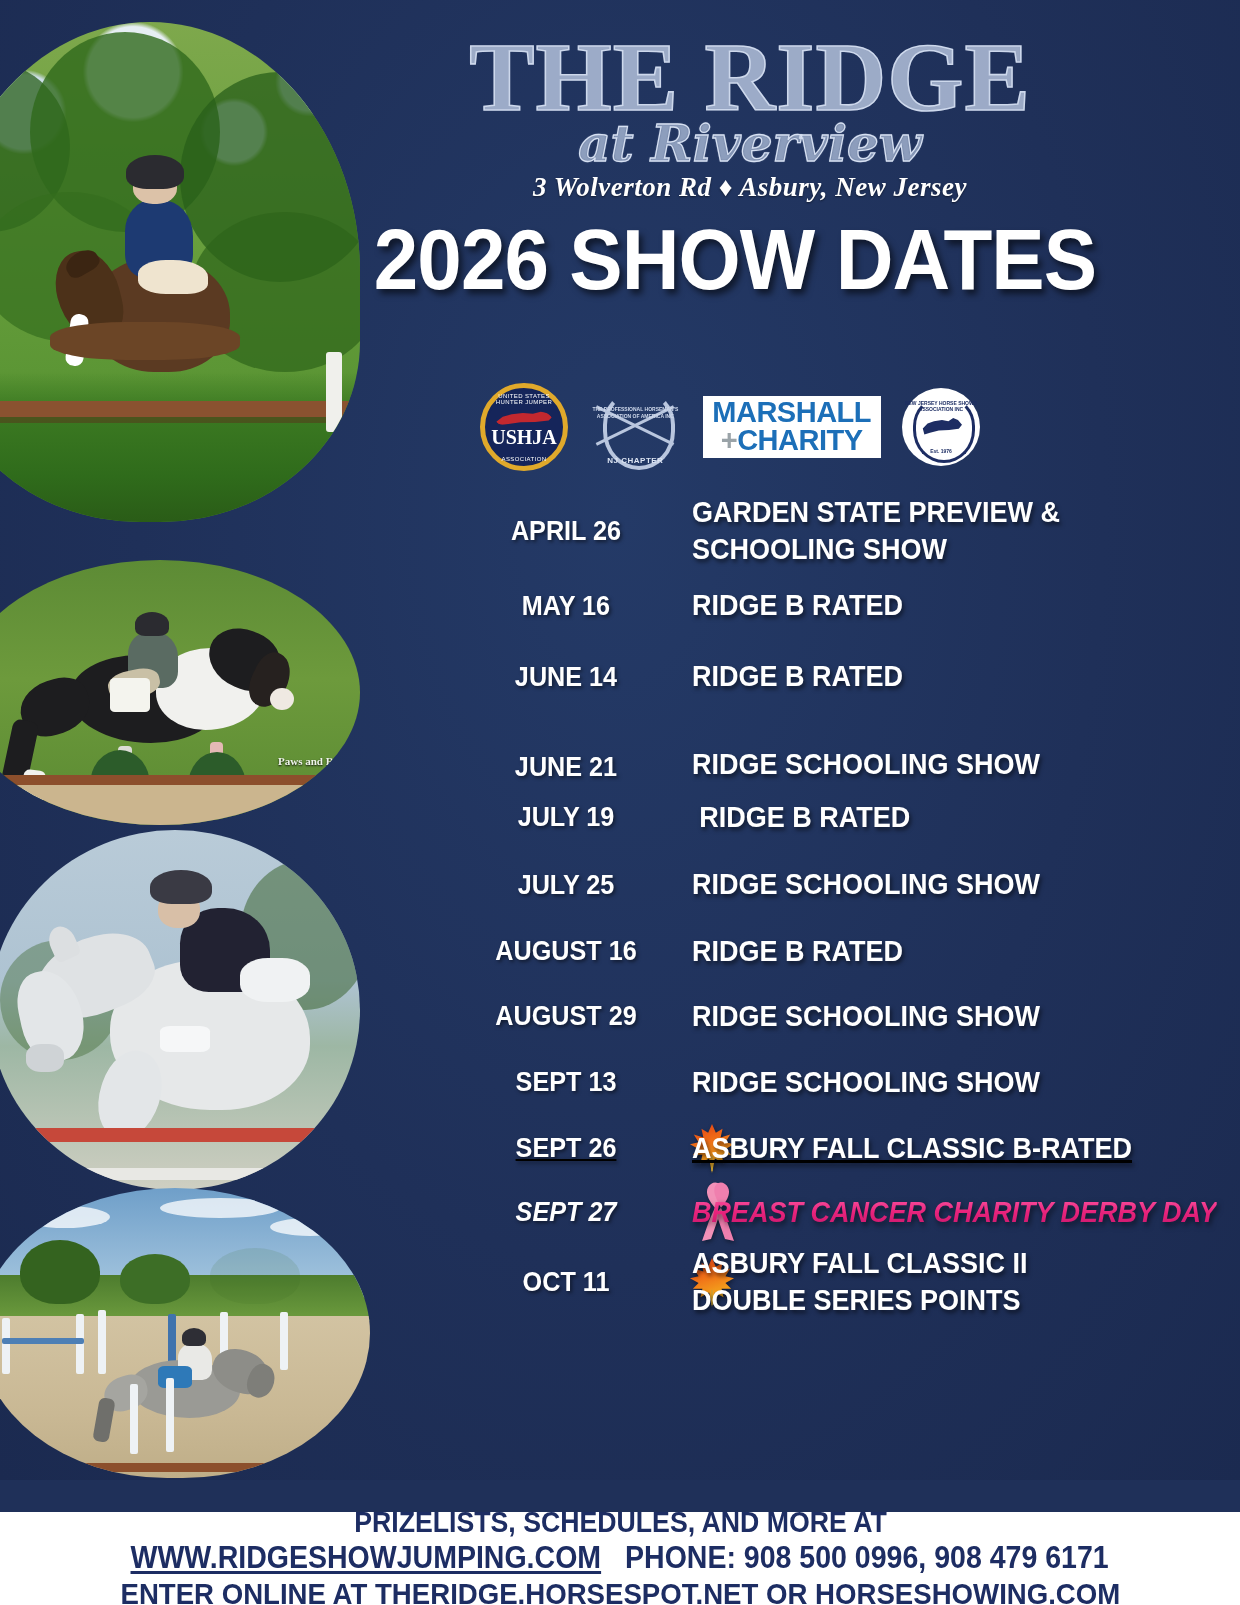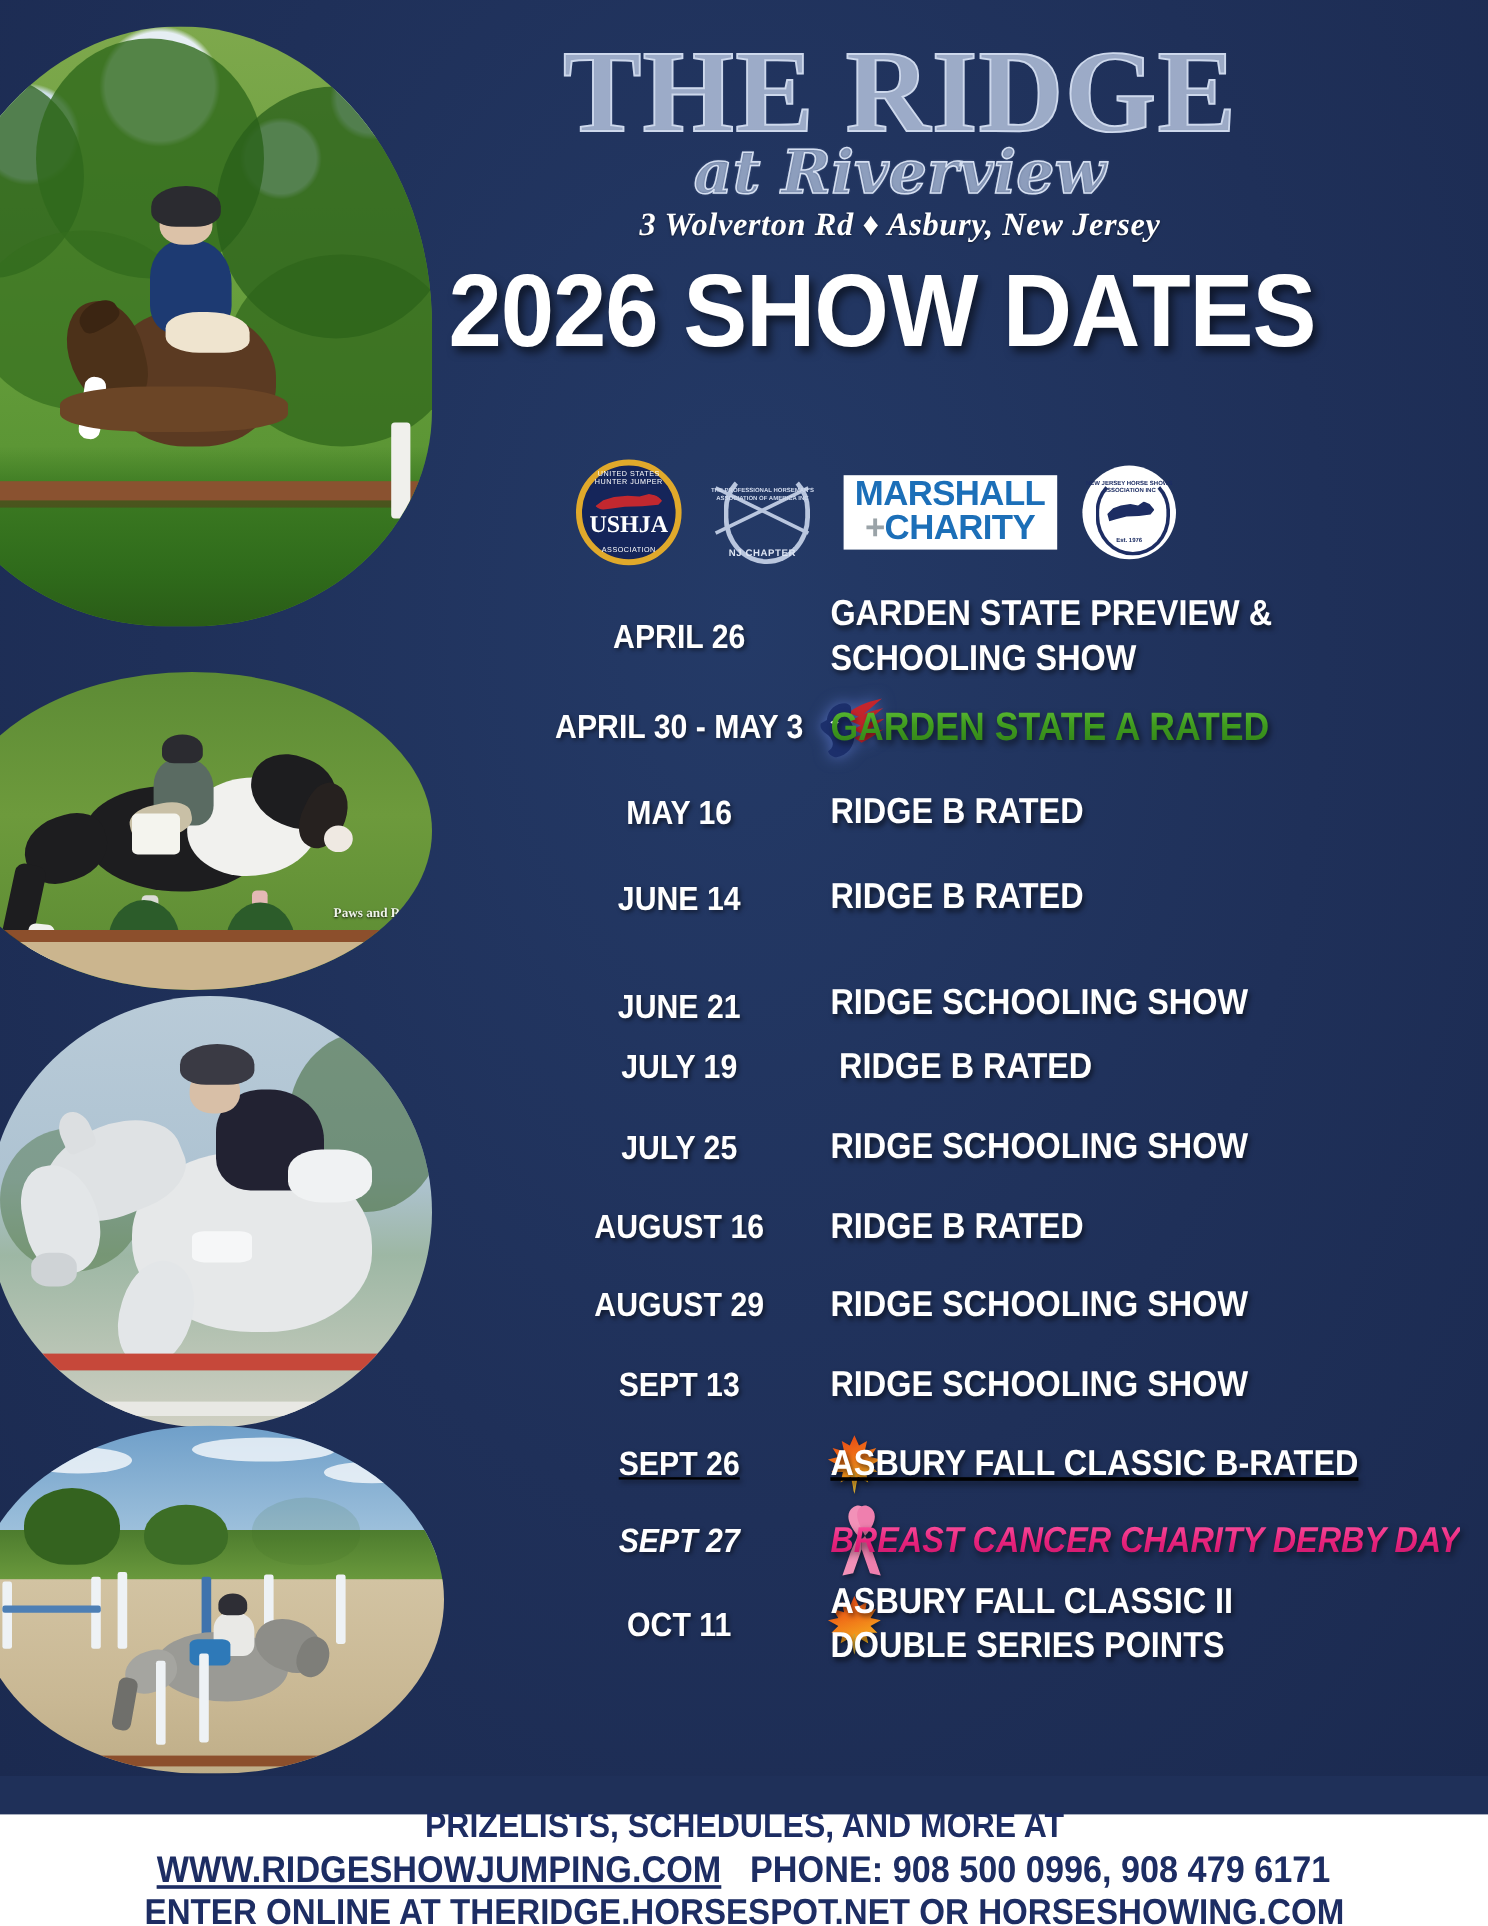--- a/index.html
+++ b/index.html
@@ -344,38 +344,20 @@
   <div class="schedule">
 
     <div class="row" style="height:78px;">
       <div class="date">APRIL 26</div>
       <div class="evt">
           <span class="sub">GARDEN STATE PREVIEW &amp;</span>
           <span class="sub">SCHOOLING SHOW</span>
         </div>
     </div>
 
-    <div class="row" style="height:72px;">
-      <div class="date">APRIL 30 - MAY 3</div>
-      <div class="icon-slot">
-        <svg class="njicon" viewBox="0 0 58 52">
-          <g fill="#c4252c">
-            <path d="M28 14 C38 6, 48 4, 56 2 C50 7, 44 12, 38 18 Z"></path>
-            <path d="M30 21 C40 14, 50 12, 57 10 C51 15, 45 20, 39 25 Z"></path>
-            <path d="M32 28 C42 22, 51 20, 58 19 C52 23, 46 28, 40 32 Z"></path>
-            <path d="M33 35 C43 30, 51 29, 57 28 C51 32, 45 36, 39 39 Z"></path>
-          </g>
-          <path d="M10 20 C11 11, 18 6, 25 6 C27 6, 29 7, 30 9 C31 12, 30 16, 28 19
-                   C31 22, 33 27, 33 33 C33 42, 27 50, 18 51 C15 51, 12 49, 11 46
-                   C13 45, 15 43, 15 40 C15 36, 12 33, 9 31 C6 29, 4 26, 5 23 Z" fill="#1c2f6b"></path>
-          <path d="M13 22 C15 20, 18 20, 20 22 C18 24, 15 24, 13 22 Z" fill="#ffffff"></path>
-        </svg>
-      </div>
-      <div class="evt green">GARDEN STATE A RATED</div>
-    </div>
 
     <div class="row" style="height:71px;">
       <div class="date">MAY 16</div>
       <div class="evt">RIDGE B RATED</div>
     </div>
 
     <div class="row" style="height:71px;">
       <div class="date">JUNE 14</div>
       <div class="evt">RIDGE B RATED</div>
     </div>

